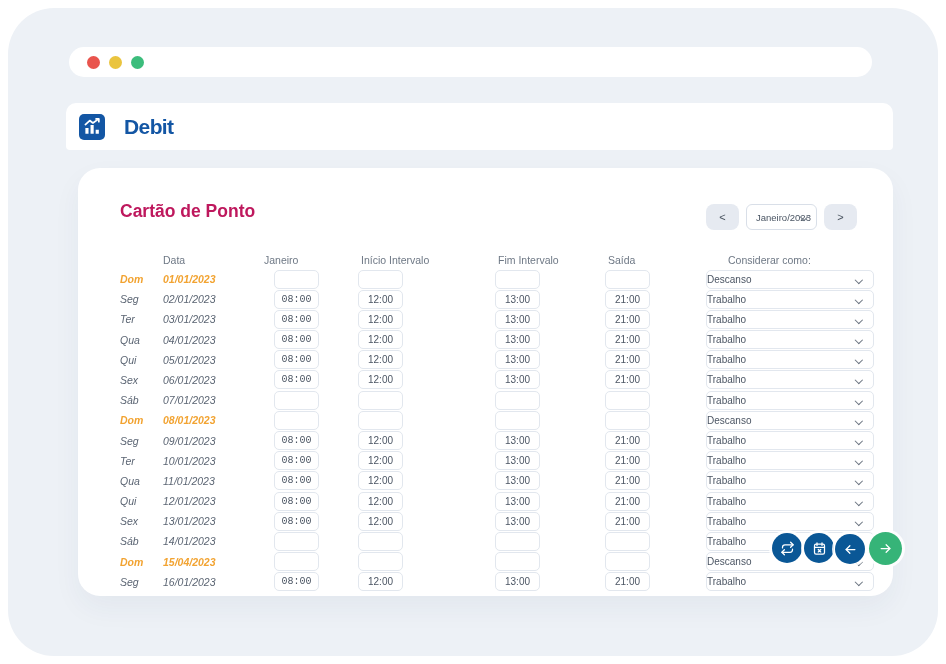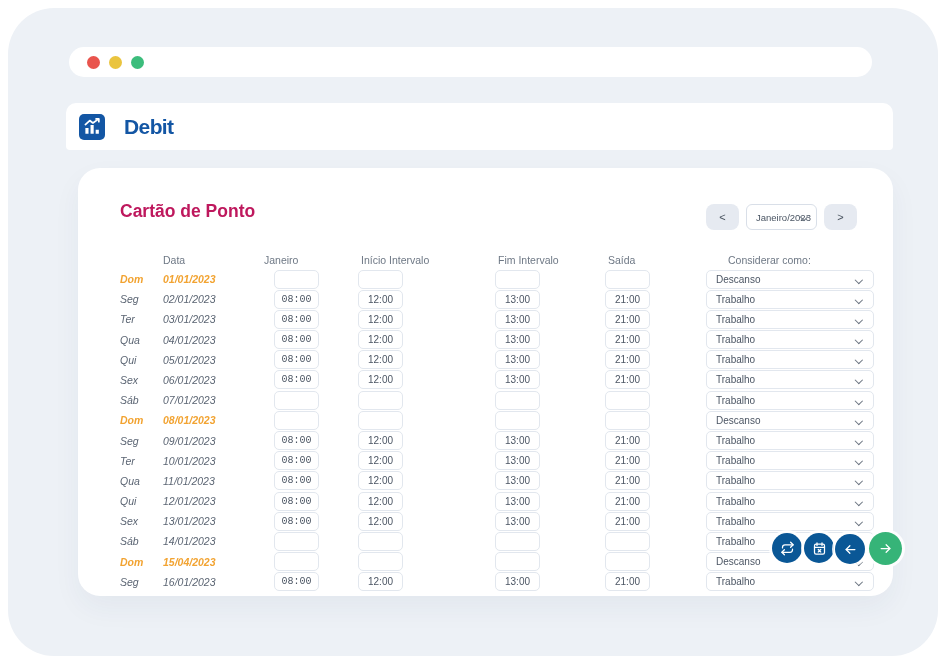--- a/index.html
+++ b/index.html
@@ -47,21 +47,21 @@
   .h-fim { left:420px; } .h-saida { left:530px; } .h-considerar { left:630px;margin-left:20px; }
 
   .rows { position:absolute; left:0; top:101px; width:100%; }
   .row { position:relative; height:20.2px; }
   .row span.cell { position:absolute; font-size:10.5px; line-height:20.2px; color:#5b6573; white-space:nowrap;font-style:italic; }
   .c-day { left:42px; width:36px; }
   .c-date { left:85px; width:80px; color:#434c59; }
   .row.rest .c-day, .row.rest .c-date { color:#f2a331; font-weight:700; }
   .tin { position:absolute; top:0.5px; width:45px; height:19px; border:1px solid #e2e7ee; border-radius:5px; background:#fff; text-align:center; font-size:10px; color:#4b5563; font-family:inherit; outline:none; }
   .t1 { left:196px;font-family:Liberation Mono, monospace; } .t2 { left:280px; } .t3 { left:417px; } .t4 { left:527px; }
-  .sel { position:absolute; top:0.5px; left:628px; width:168px; height:19px; border:1px solid #e2e7ee; border-radius:5px; background:#fff; display:flex; align-items:center; padding-left:9px; font-size:10px; color:#4b5563; cursor:pointer; }
+  .sel { position:absolute; top:0.5px; left:628px; width:168px; height:19px; border:1px solid #e2e7ee; border-radius:5px; background:#fff; display:flex; align-items:center; font-size:10px; color:#4b5563; cursor:pointer; }
   .sel::after { content:''; position:absolute; right:11px; top:6px; width:4.6px; height:4.6px; border-right:1.3px solid #6b7480; border-bottom:1.3px solid #6b7480; transform:rotate(45deg); }
 
   
   .fab-btn { position:absolute; border:none; border-radius:50%; display:flex; align-items:center; justify-content:center; cursor:pointer; z-index:20; box-shadow:0 0 0 3px rgba(255,255,255,.85); }
   .fab-btn svg { width:15px; height:15px; stroke:#fff; fill:none; stroke-width:2; stroke-linecap:round; stroke-linejoin:round; }
   .fab-repeat { left:764px; top:525px; width:30px; height:30px; background:#0a5796; }
   .fab-cal    { left:796px; top:525px; width:30px; height:30px; background:#0a5796; }
   .fab-prev   { left:827px; top:526px; width:30px; height:30px; background:#0a5796; }
   .fab-next   { left:861px; top:524px; width:33px; height:33px; background:#36b478; }
 </style>

